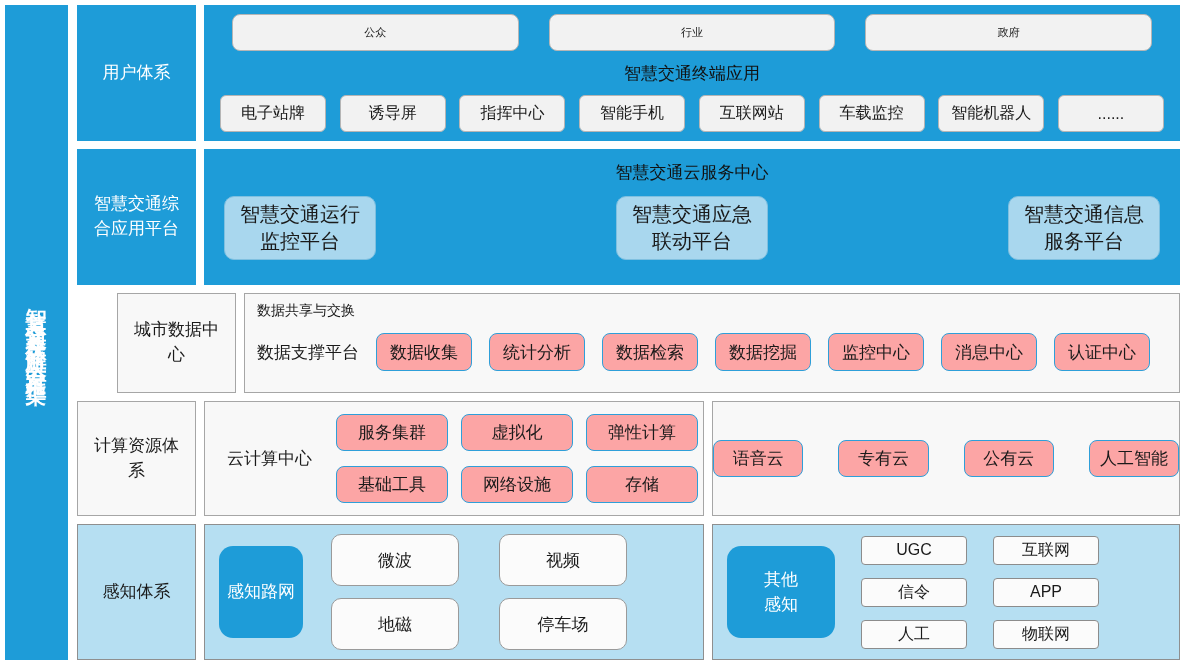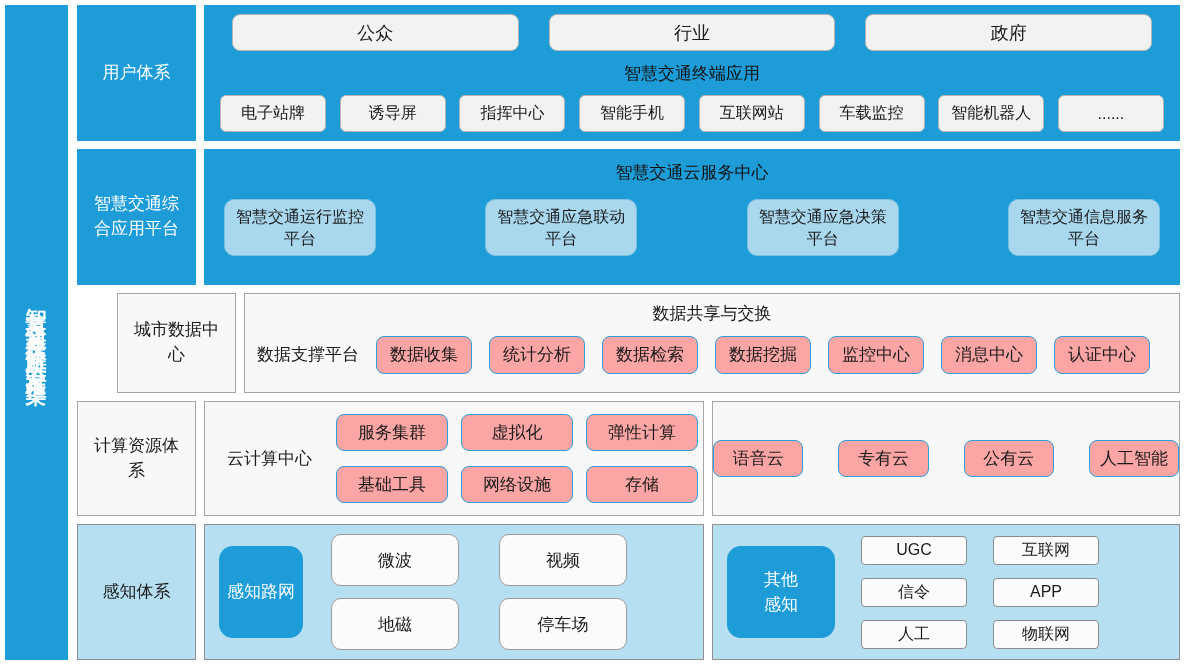--- a/index.html
+++ b/index.html
@@ -51,42 +51,42 @@
   .panel{flex:1;min-width:0;}
   .panel-blue{background:var(--blue);}
   .panel-white{background:var(--gray-panel);border:1px solid var(--gray-border);}
   .panel-pale{background:var(--pale-panel);border:1px solid #8F8F8F;}
 
   
   .user-panel{display:flex;flex-direction:column;justify-content:space-between;padding:9px 16px;}
   .user-top{display:flex;gap:30px;padding:0 12px;}
   .big-btn{
     flex:1;height:37px;background:var(--white-btn);border:1px solid #B5B5B5;
-    border-radius:8px;display:flex;align-items:center;justify-content:center;font-size:18px;
+    border-radius:8px;display:flex;align-items:center;justify-content:center;font-size:11px;
   }
   .center-label{text-align:center;font-size:17px;color:#111;}
   .user-bottom{display:flex;justify-content:space-between;}
   .sm-btn{
     width:106px;height:37px;background:var(--white-btn);border:1px solid #B5B5B5;
     border-radius:6px;display:flex;align-items:center;justify-content:center;font-size:16px;
   }
 
   
   .app-panel{display:flex;flex-direction:column;padding:12px 12px 14px;}
   .app-title{text-align:center;font-size:17px;color:#111;}
   .app-btn-row{flex:1;display:flex;align-items:center;justify-content:space-between;padding:0 8px;}
   .plat-btn{
     width:152px;min-height:57px;background:var(--lblue-fill);border:1px solid #7FC0E0;
     border-radius:10px;display:flex;align-items:center;justify-content:center;
-    text-align:center;font-size:16px;line-height:1.35;padding:4px 8px;
+    text-align:center;font-size:20px;line-height:1.35;padding:4px 8px;
   }
 
   
   .data-panel{display:flex;flex-direction:column;padding:8px 12px;}
-  .data-title{text-align:center;font-size:17px;}
+  .data-title{text-align:left;font-size:14px;}
   .data-row{flex:1;display:flex;align-items:center;gap:17px;}
   .inline-label{font-size:17px;white-space:nowrap;}
   .lb-btn{
     height:38px;padding:0 13px;background:#fca5a5;border:1px solid var(--blue-border);
     border-radius:8px;display:flex;align-items:center;justify-content:center;
     font-size:17px;white-space:nowrap;
   }
 
   
   .row4 .panel-left{flex:0 0 500px;display:flex;align-items:center;gap:24px;padding:0 18px 0 22px;}
@@ -154,21 +154,20 @@
 
     <div class="row row2">
       <div class="label-box label-blue">
         <span>智慧交通综合应用平台</span>
       </div>
       <div class="panel panel-blue app-panel">
         <div class="app-title">智慧交通云服务中心</div>
         <div class="app-btn-row">
           <div class="plat-btn">智慧交通运行监控平台</div>
           <div class="plat-btn">智慧交通应急联动平台</div>
-          <div class="plat-btn">智慧交通应急决策平台</div>
           <div class="plat-btn">智慧交通信息服务平台</div>
         </div>
       </div>
     </div>
 
     <div class="row row3">
       <div class="label-box label-white">
         <span>城市数据中心</span>
       </div>
       <div class="panel panel-white data-panel">

